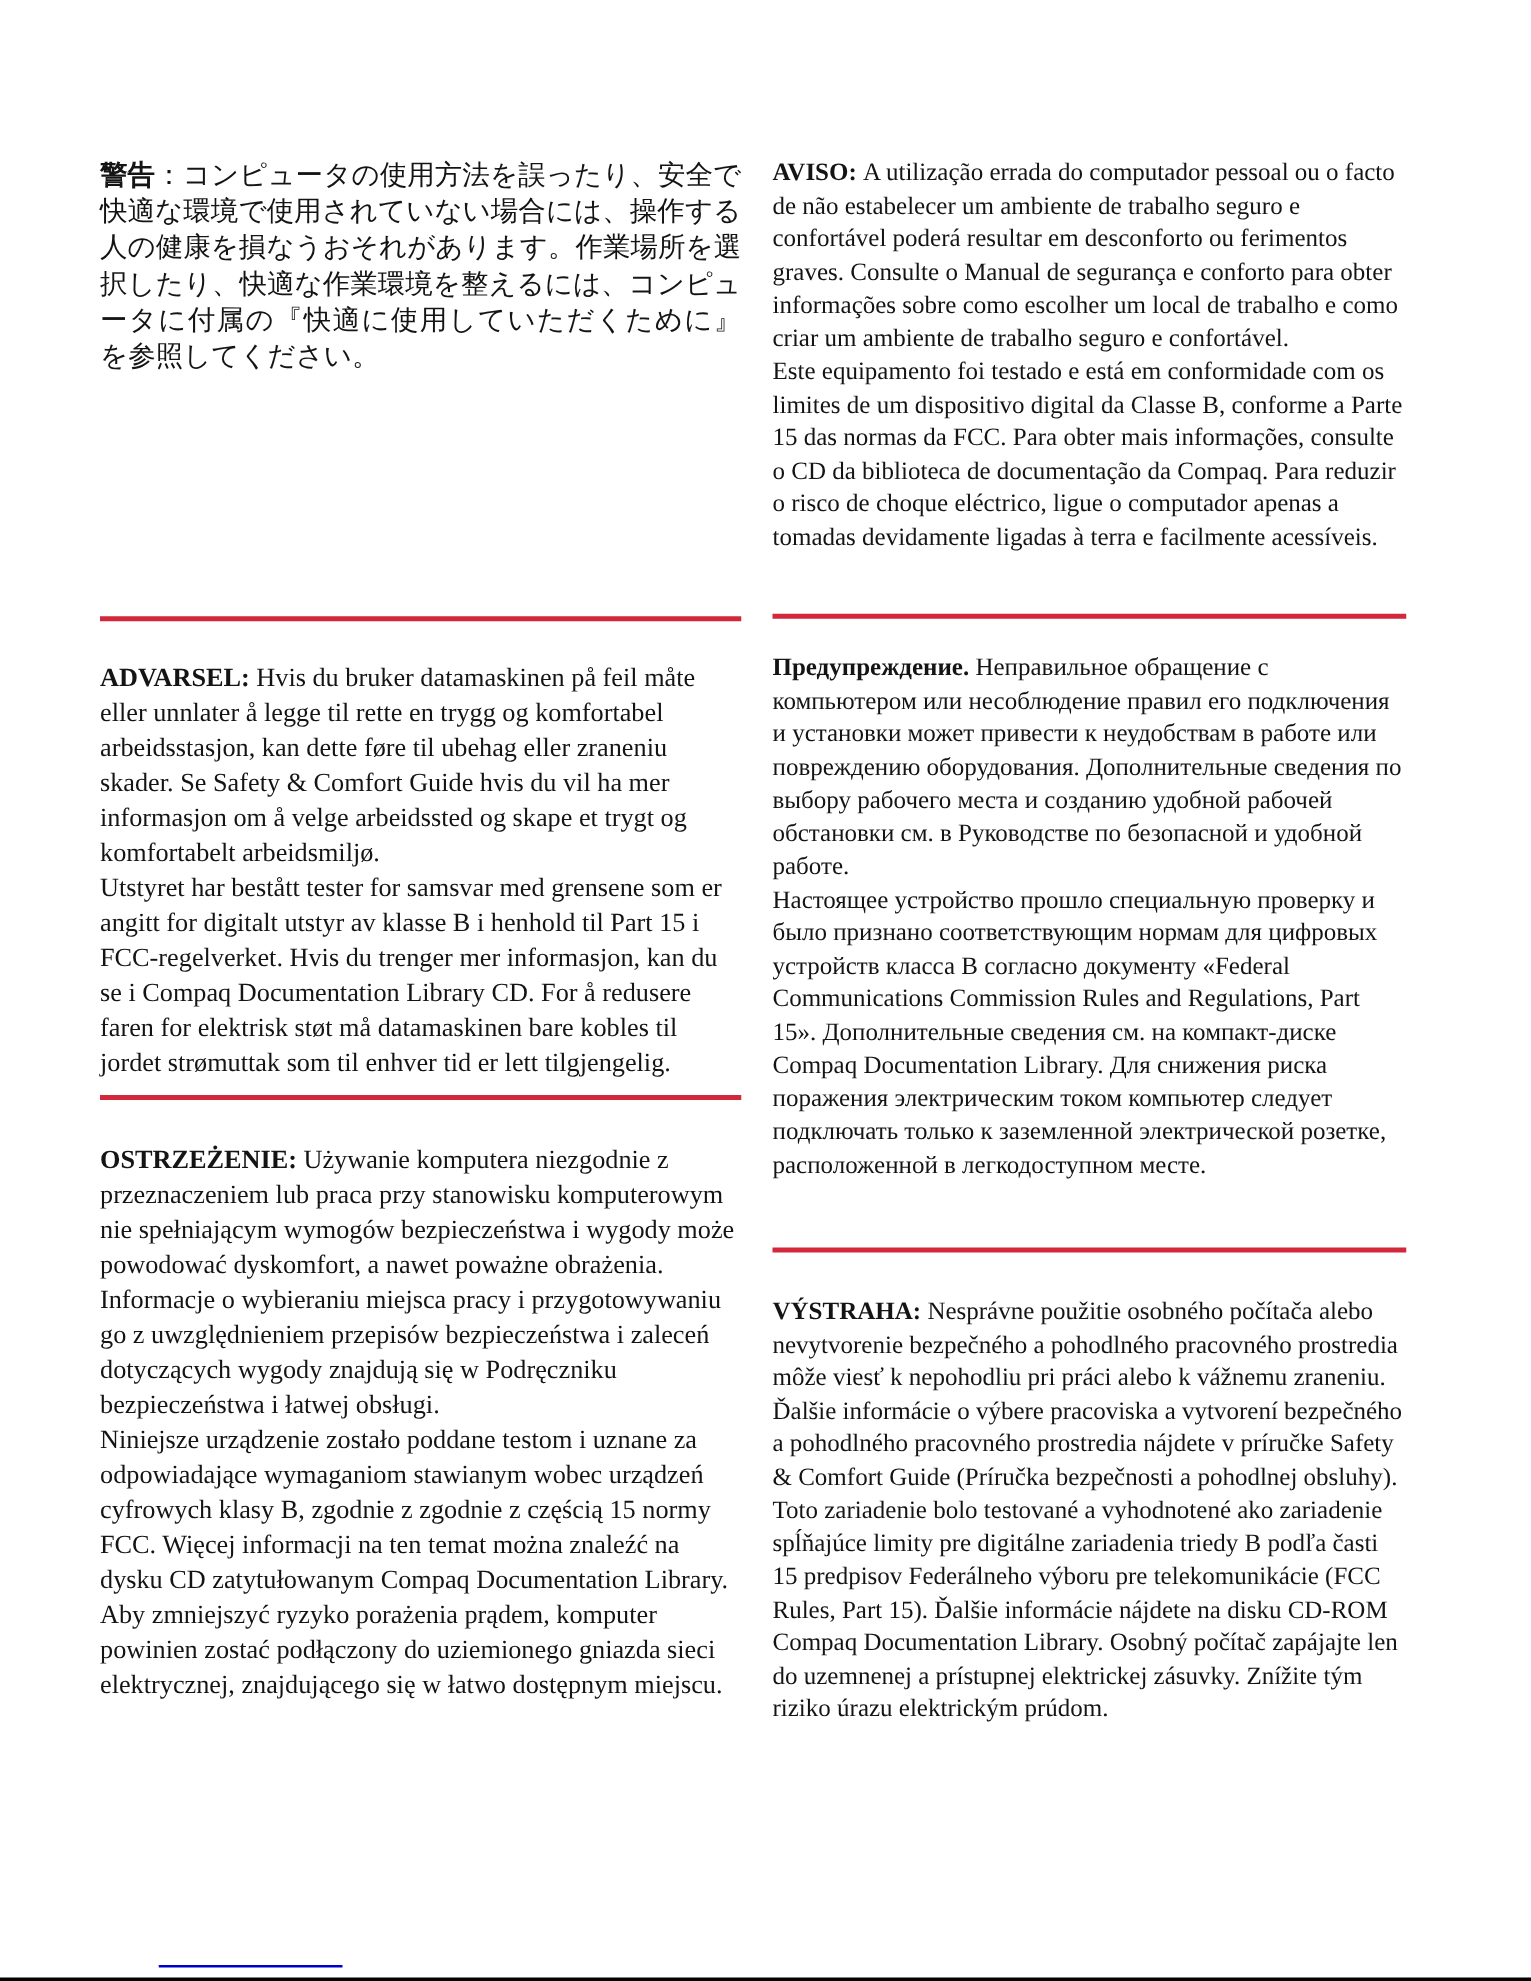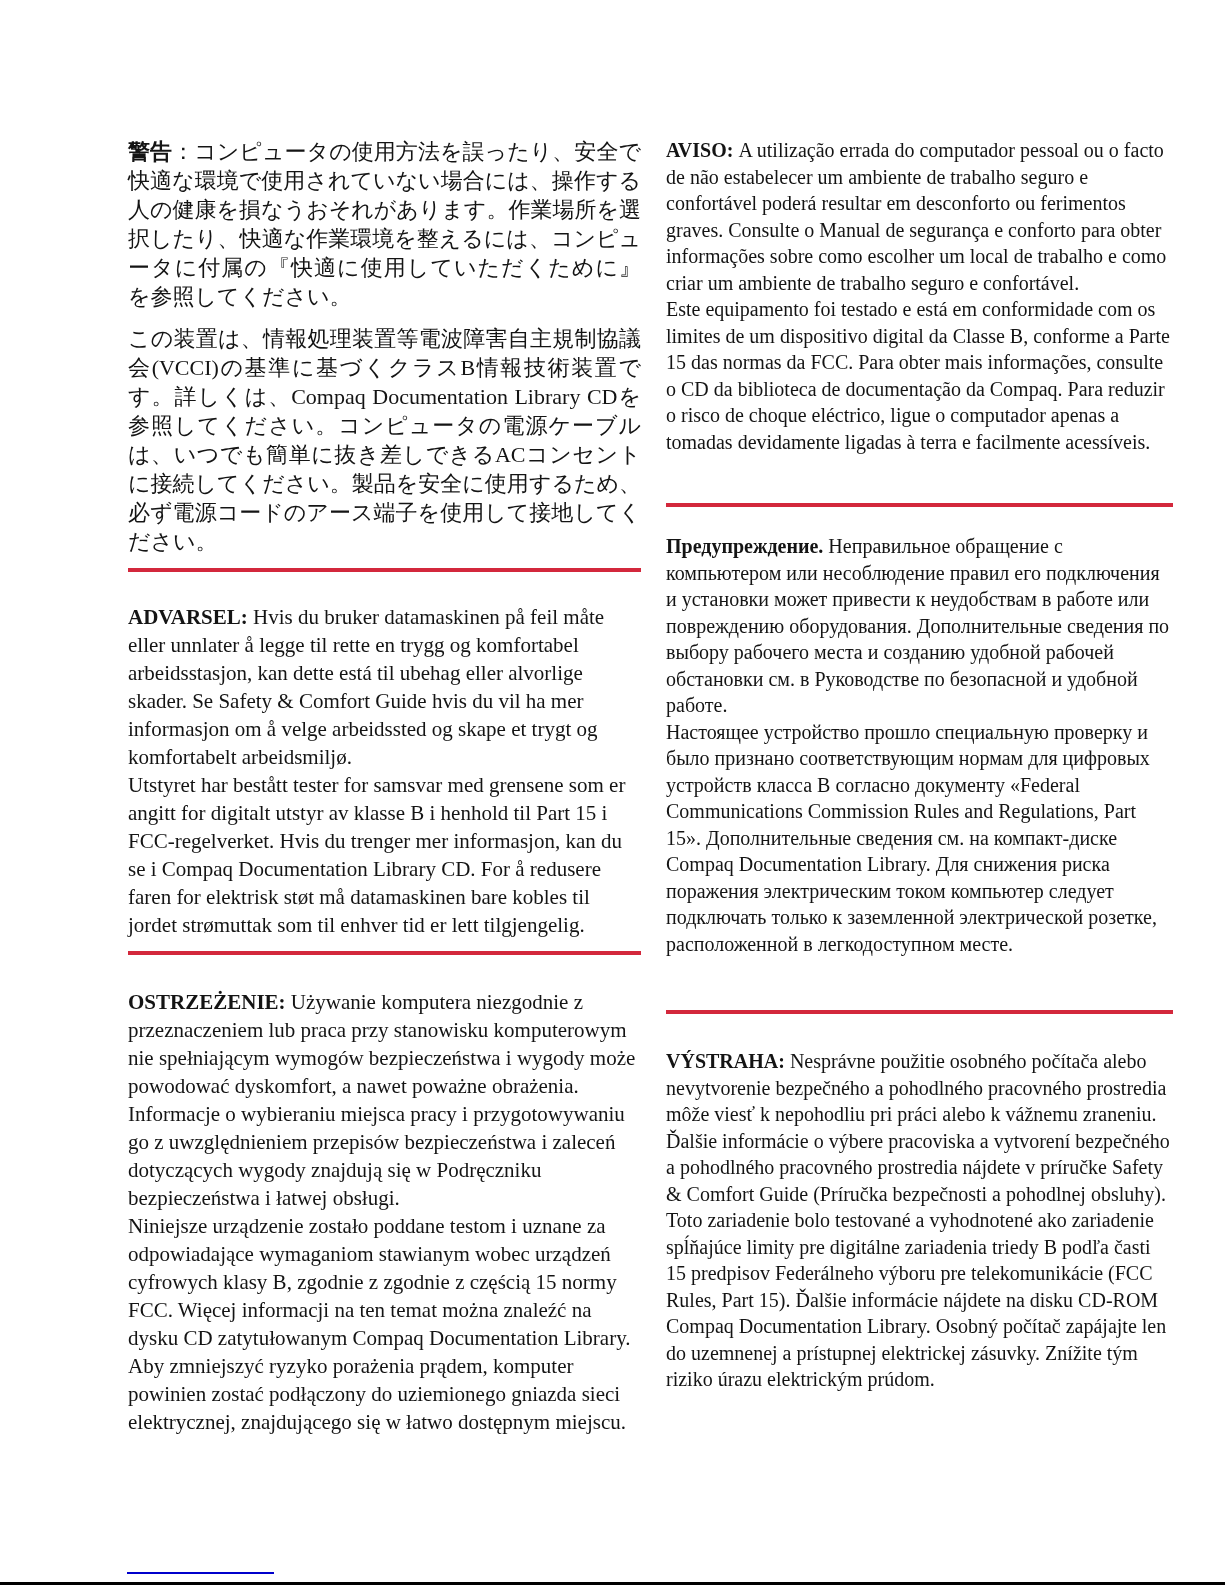--- a/index.html
+++ b/index.html
@@ -5,21 +5,21 @@
   html,body { margin:0; padding:0; background:#ffffff; }
   .page {
     position:relative;
     width:1225px;
     height:1585px;
     background:#ffffff;
     font-family:"Liberation Serif","DejaVu Serif",serif;
     color:#141414;
     overflow:hidden;
   }
-  .col { position:absolute; top:137px;margin-left:48px; }
+  .col { position:absolute; top:125px; }
   .col-left  { left:80px;  width:513px; }
   .col-right { left:618px; width:507px; }
 
   p { margin:0; }
 
   
   .sec-jp { min-height:356px; }
   .sec-jp p { font-size:22px; line-height:29px; text-align:justify; }
   .sec-jp p + p { margin-top:13px; }
 
@@ -59,27 +59,26 @@
 </style>
 </head>
 <body>
 
 <div class="page" style="background: rgb(255, 255, 255); color: rgb(20, 20, 20);">
 
   <div class="col col-left">
 
     <section class="sec-jp">
       <p><span class="run-b">警告</span><span>：コンピュータの使用方法を誤ったり、安全で快適な環境で使用されていない場合には、操作する人の健康を損なうおそれがあります。作業場所を選択したり、快適な作業環境を整えるには、コンピュータに付属の『快適に使用していただくために』を参照してください。</span></p>
-      <p><span>この装置は、情報処理装置等電波障害自主規制協議会(VCCI)の基準に基づくクラスB情報技術装置です。詳しくは、Compaq Documentation Library CDを参照してください。コンピュータの電源ケーブルは、いつでも簡単に抜き差しできるACコンセントに接続してください。製品を安全に使用するため、必ず電源コードのアース端子を使用して接地してください。</span></p>
     </section>
 
     <hr class="divider divider-1" style="background: rgb(211, 40, 60);">
 
     <section class="latin sec-no">
-      <p><span class="run-b">ADVARSEL: </span><span>Hvis du bruker datamaskinen på feil måte eller unnlater å legge til rette en trygg og komfortabel arbeidsstasjon, kan dette está til ubehag eller alvorlige skader. Se </span><span class="run-i">Safety &amp; Comfort Guide</span><span> hvis du vil ha mer informasjon om å velge arbeidssted og skape et trygt og komfortabelt arbeidsmiljø.</span></p>
+      <p><span class="run-b">ADVARSEL: </span><span>Hvis du bruker datamaskinen på feil måte eller unnlater å legge til rette en trygg og komfortabel arbeidsstasjon, kan dette føre til ubehag eller zraneniu skader. Se </span><span class="run-i">Safety &amp; Comfort Guide</span><span> hvis du vil ha mer informasjon om å velge arbeidssted og skape et trygt og komfortabelt arbeidsmiljø.</span></p>
       <p><span>Utstyret har bestått tester for samsvar med grensene som er angitt for digitalt utstyr av klasse B i henhold til Part 15 i FCC-regelverket. Hvis du trenger mer informasjon, kan du se i </span><span class="run-i">Compaq Documentation Library</span><span> CD. For å redusere faren for elektrisk støt må datamaskinen bare kobles til jordet strømuttak som til enhver tid er lett tilgjengelig.</span></p>
     </section>
 
     <hr class="divider divider-2" style="background: rgb(211, 40, 60);">
 
     <section class="latin sec-pl">
       <p><span class="run-b">OSTRZEŻENIE: </span><span>Używanie komputera niezgodnie z przeznaczeniem lub praca przy stanowisku komputerowym nie spełniającym wymogów bezpieczeństwa i wygody może powodować dyskomfort, a nawet poważne obrażenia. Informacje o wybieraniu miejsca pracy i przygotowywaniu go z uwzględnieniem przepisów bezpieczeństwa i zaleceń dotyczących wygody znajdują się w </span><span class="run-i">Podręczniku bezpieczeństwa i łatwej obsługi</span><span>.</span></p>
       <p><span>Niniejsze urządzenie zostało poddane testom i uznane za odpowiadające wymaganiom stawianym wobec urządzeń cyfrowych klasy B, zgodnie z zgodnie z częścią 15 normy FCC. Więcej informacji na ten temat można znaleźć na dysku CD zatytułowanym </span><span class="run-i">Compaq Documentation Library</span><span>. Aby zmniejszyć ryzyko porażenia prądem, komputer powinien zostać podłączony do uziemionego gniazda sieci elektrycznej, znajdującego się w łatwo dostępnym miejscu.</span></p>
     </section>
 

